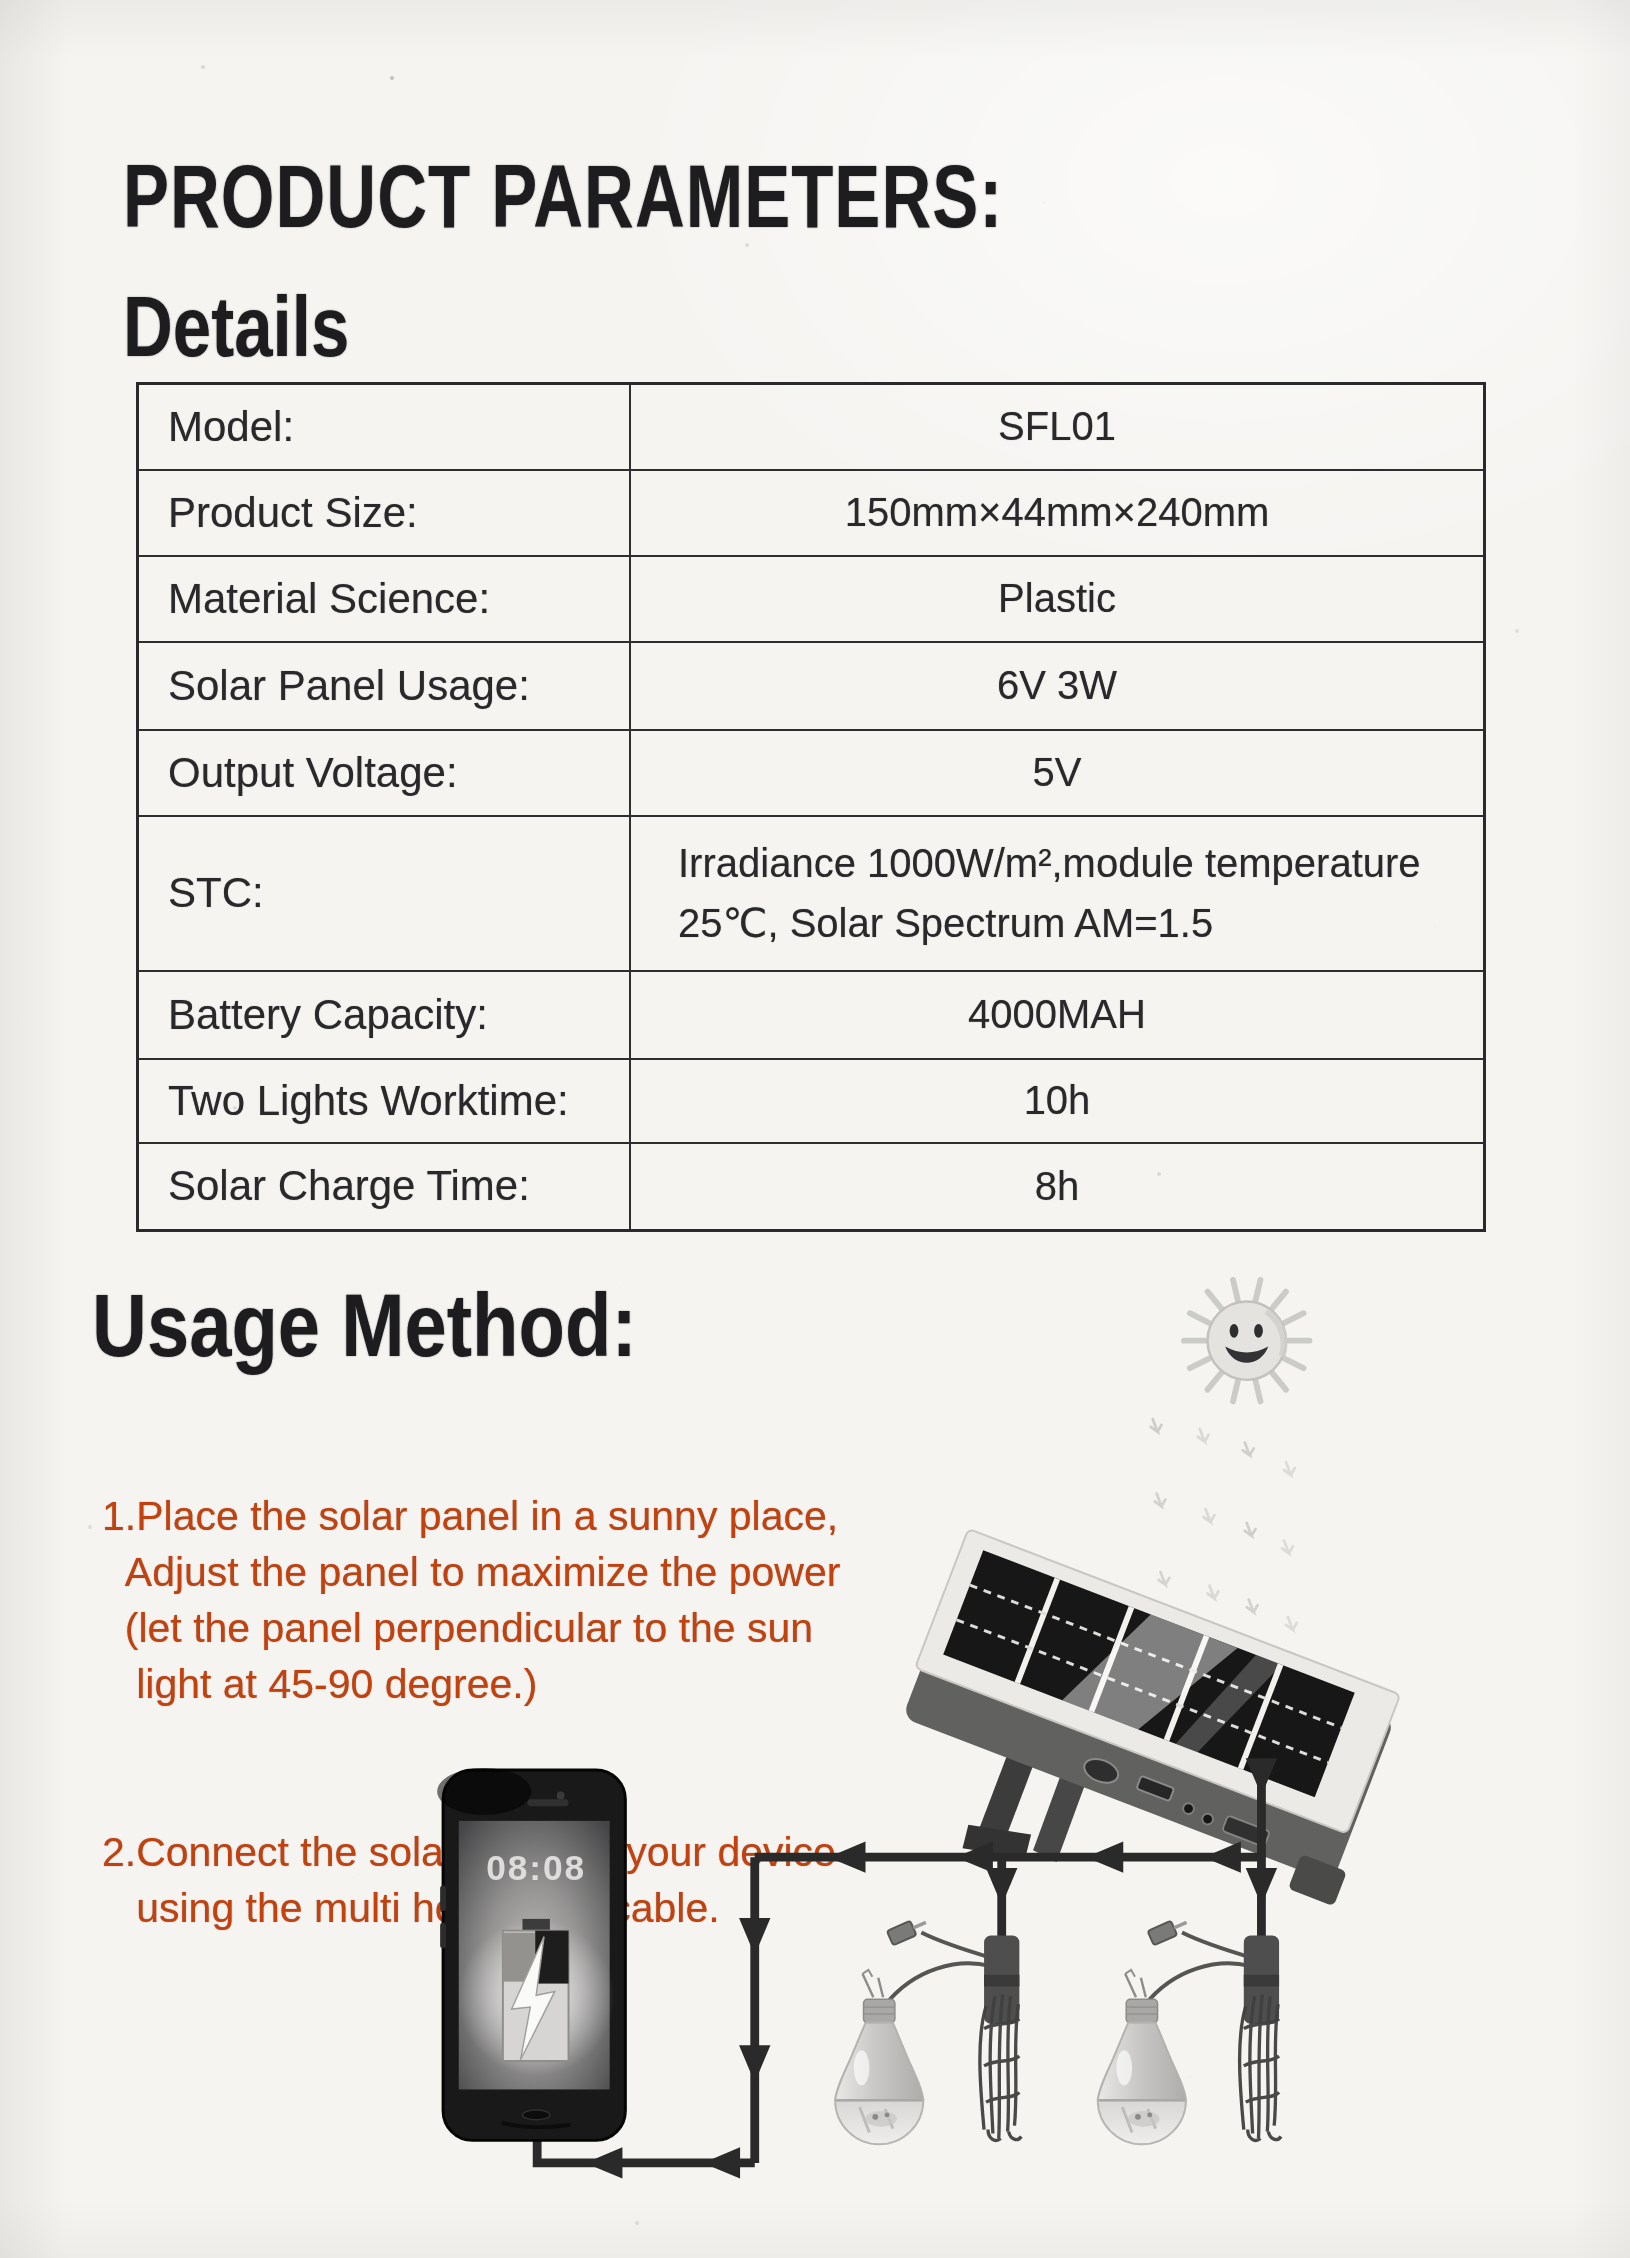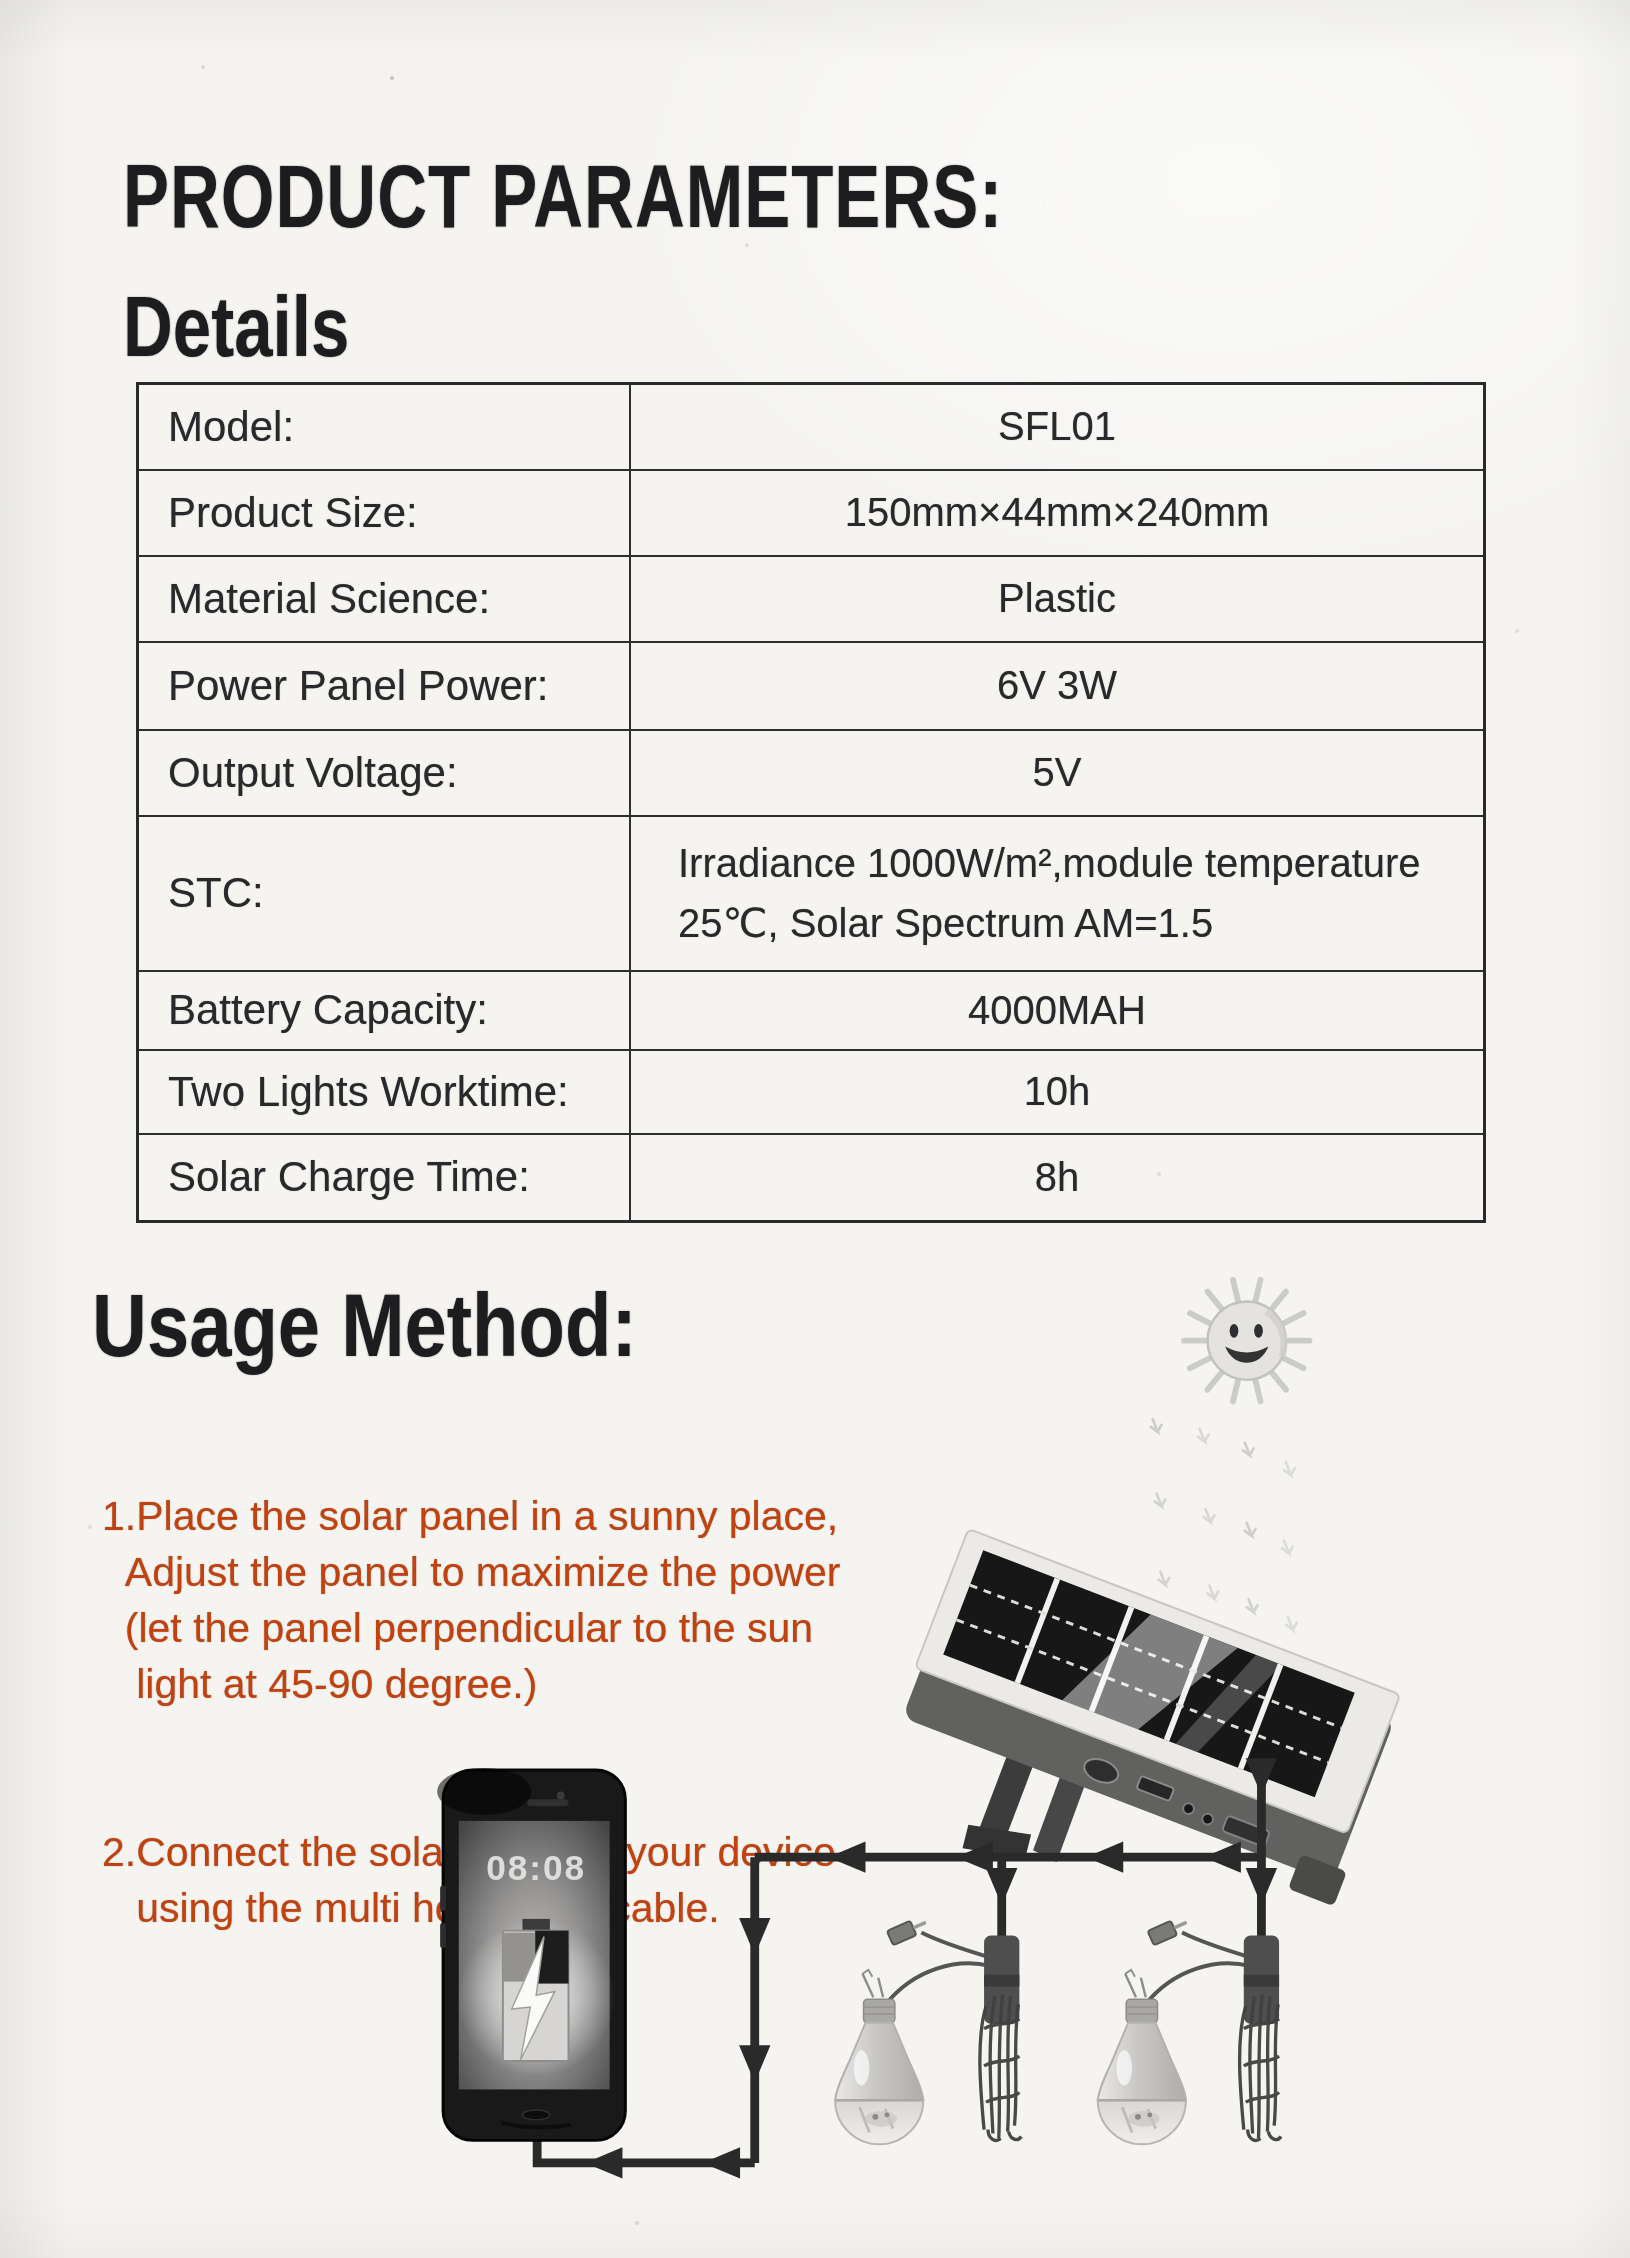--- a/index.html
+++ b/index.html
@@ -55,33 +55,33 @@
     </tr>
     <tr style="height:86px;margin-top:40px;">
       <td class="lbl">Product Size:</td>
       <td class="val">150mm×44mm×240mm</td>
     </tr>
     <tr style="height:86px;margin-top:34px;">
       <td class="lbl">Material Science:</td>
       <td class="val">Plastic</td>
     </tr>
     <tr style="height:88px;">
-      <td class="lbl">Power Panel Power:</td>
+      <td class="lbl">Solar Panel Usage:</td>
       <td class="val">6V 3W</td>
     </tr>
     <tr style="height:86px;">
       <td class="lbl">Output Voltage:</td>
       <td class="val">5V</td>
     </tr>
     <tr style="height:155px;">
       <td class="lbl">STC:</td>
       <td class="val-stc">Irradiance 1000W/m²,module temperature
 25℃,  Solar Spectrum AM=1.5</td>
     </tr>
-    <tr style="height:79px;">
+    <tr style="height:88px;">
       <td class="lbl">Battery Capacity:</td>
       <td class="val">4000MAH</td>
     </tr>
     <tr style="height:84px;">
       <td class="lbl">Two Lights Worktime:</td>
       <td class="val">10h</td>
     </tr>
     <tr style="height:88px;">
       <td class="lbl">Solar Charge Time:</td>
       <td class="val">8h</td>

